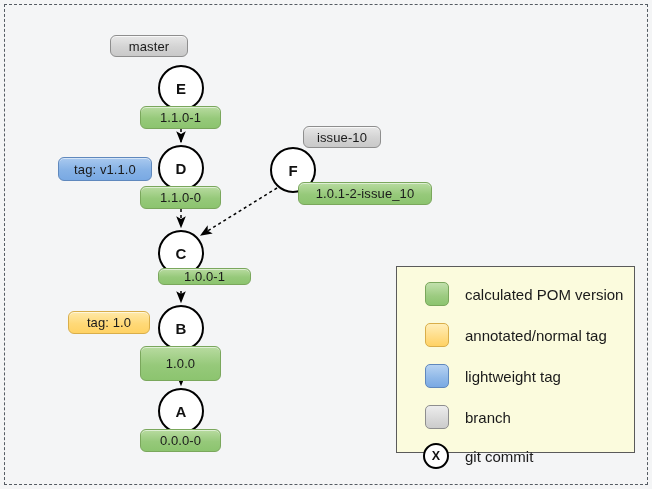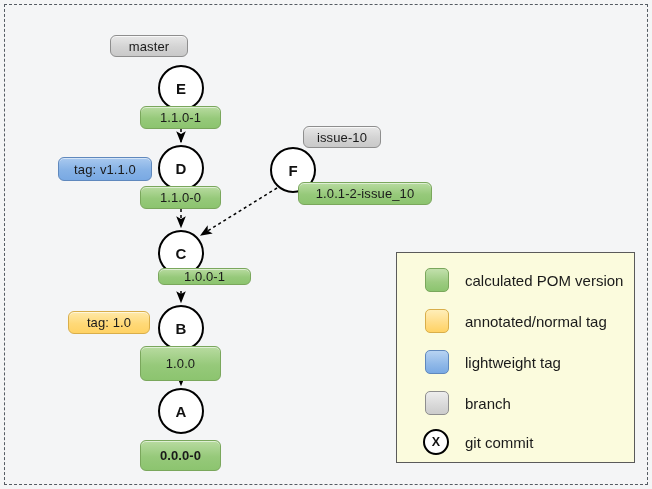--- a/index.html
+++ b/index.html
@@ -84,23 +84,23 @@
   }
   .chip-orange {
     background: linear-gradient(to bottom, #ffe9a8 0%, #ffd978 55%, #ffd264 100%);
     border: 1px solid #d9ae4a;
     box-shadow: inset 0 1px 0 rgba(255,255,255,0.6);
   }
   
   #legend {
     position: absolute;
     left: 396px;
-    top: 252px;
+    top: 266px;
     width: 239px;
-    height: 211px;
+    height: 187px;
     background: #fbfbdd;
     border: 1px solid #5a5a5a;
     box-sizing: border-box;
     z-index: 6;
   }
   .legend-row {
     position: absolute;
     left: 28px;
     display: flex;
     align-items: center;
@@ -224,21 +224,21 @@
   </div>
 
   <div class="chip chip-green" style="left:134px; top:268px; width:93px; height:17px;margin-left:24px;">
     <span>1.0.0-1</span>
   </div>
 
   <div class="chip chip-green" style="left:140px; top:346px; width:81px; height:35px;">
     <span>1.0.0</span>
   </div>
 
-  <div class="chip chip-green" style="left:140px; top:440px; width:81px; height:31px;font-weight:bold;">
+  <div class="chip chip-green" style="left:140px; top:429px; width:81px; height:23px;">
     <span>0.0.0-0</span>
   </div>
 
   <div class="chip chip-green" style="left:298px; top:182px; width:134px; height:23px;">
     <span>1.0.1-2-issue_10</span>
   </div>
 
   <div id="legend">
 
     <div class="legend-row" style="top:15px;">

